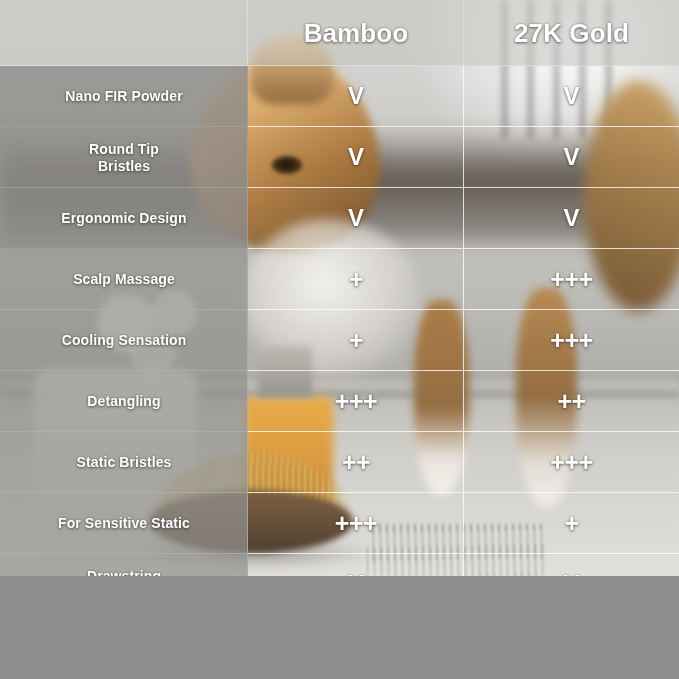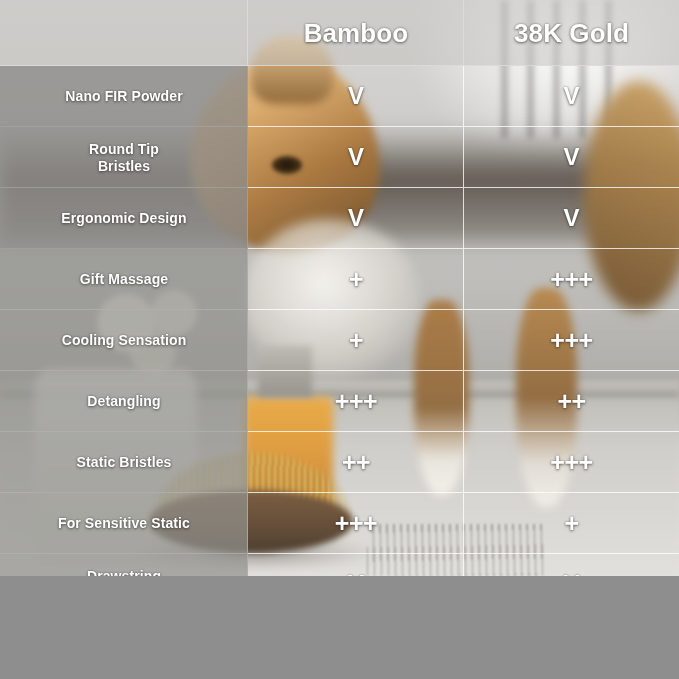--- a/index.html
+++ b/index.html
@@ -245,21 +245,21 @@
 
   <div class="table">
 
     <div class="cell labelcol hcell">
       <span class="txt header-txt"></span>
     </div>
     <div class="cell hcell">
       <span class="txt header-txt">Bamboo</span>
     </div>
     <div class="cell hcell lastcol">
-      <span class="txt header-txt">38K Gold</span>
+      <span class="txt header-txt">27K Gold</span>
     </div>
 
     <div class="cell labelcol">
       <span class="txt label-txt">Nano FIR Powder</span>
     </div>
     <div class="cell">
       <span class="txt mark-txt check">V</span>
     </div>
     <div class="cell lastcol">
       <span class="txt mark-txt check">V</span>
@@ -279,21 +279,21 @@
       <span class="txt label-txt">Ergonomic Design</span>
     </div>
     <div class="cell">
       <span class="txt mark-txt check">V</span>
     </div>
     <div class="cell lastcol">
       <span class="txt mark-txt check">V</span>
     </div>
 
     <div class="cell labelcol dim">
-      <span class="txt label-txt">Gift Massage</span>
+      <span class="txt label-txt">Scalp Massage</span>
     </div>
     <div class="cell">
       <span class="txt mark-txt">+</span>
     </div>
     <div class="cell lastcol">
       <span class="txt mark-txt">+++</span>
     </div>
 
     <div class="cell labelcol dim">
       <span class="txt label-txt">Cooling Sensation</span>

